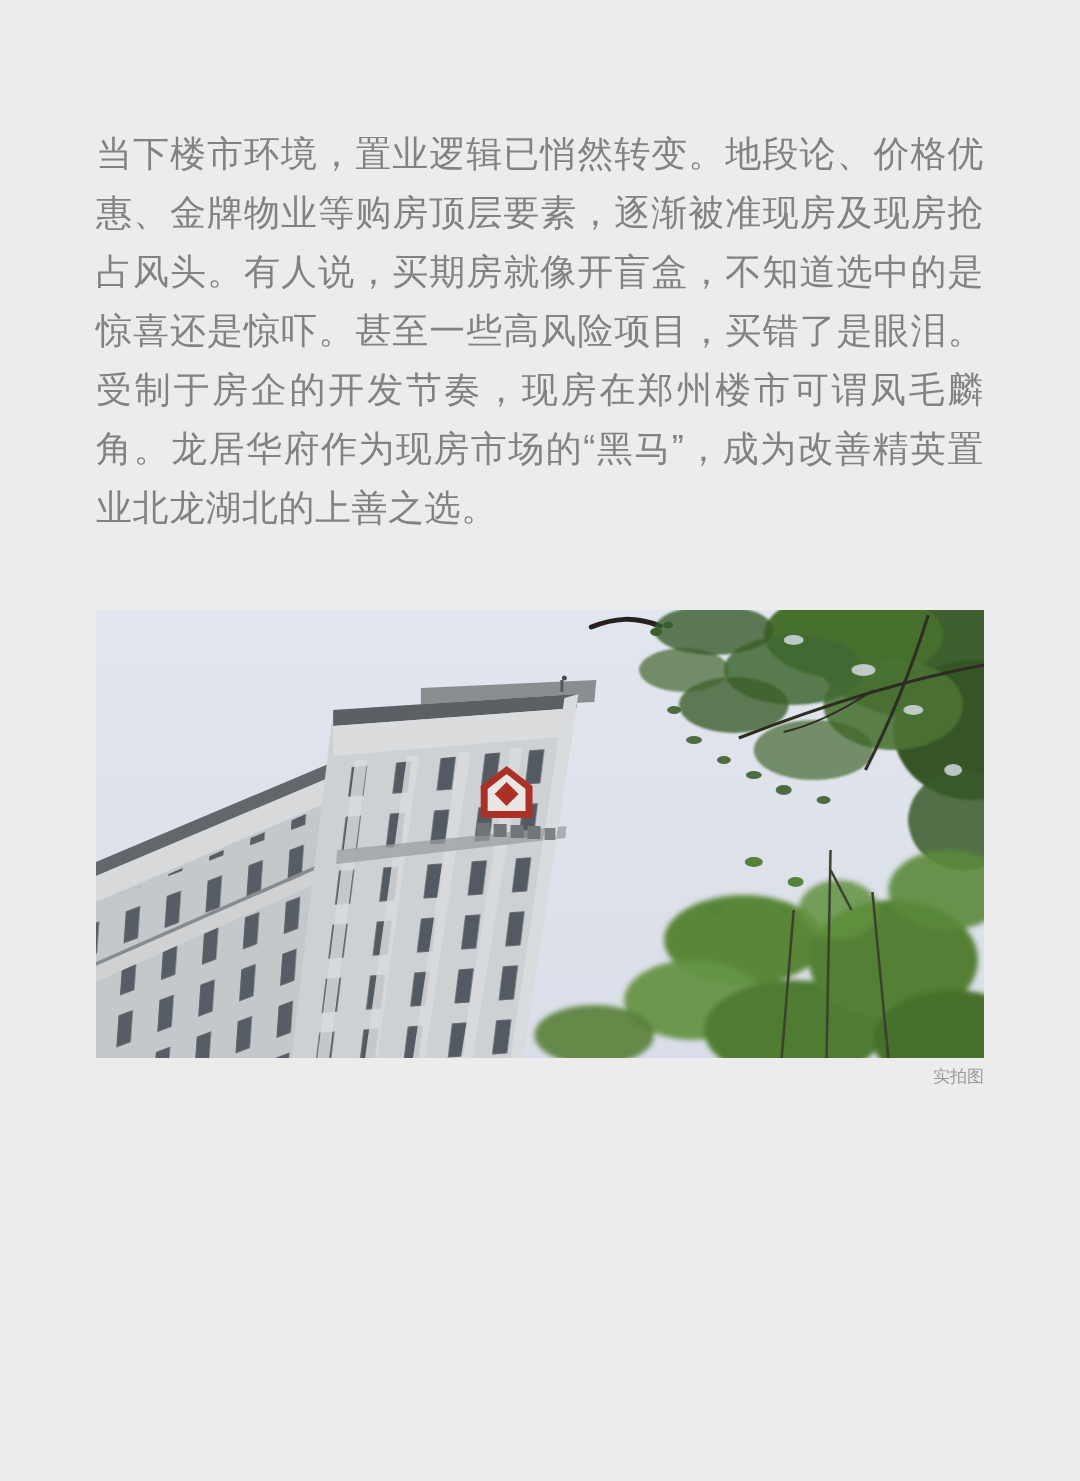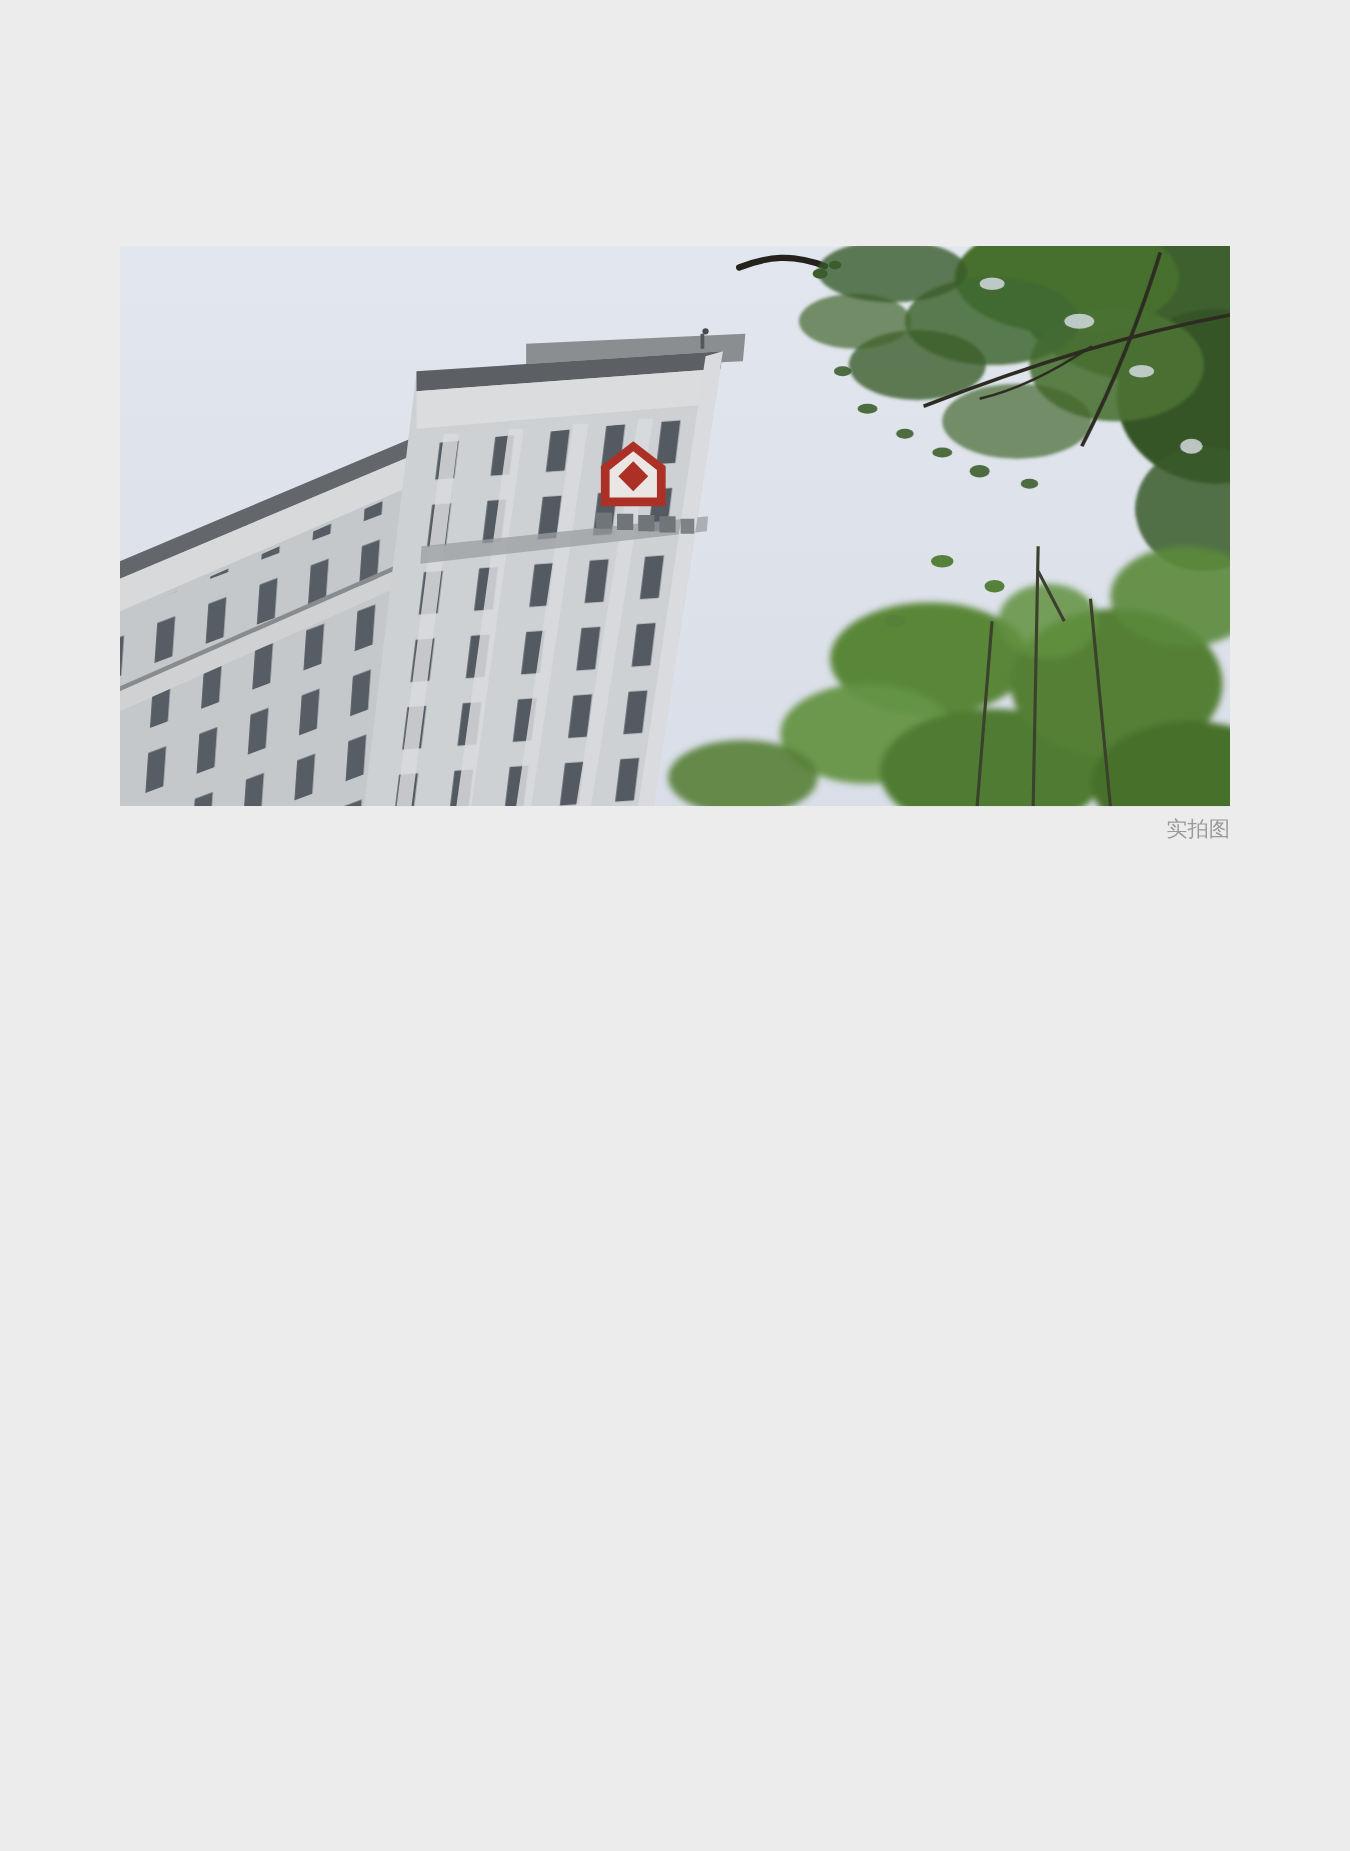--- a/index.html
+++ b/index.html
@@ -55,20 +55,21 @@
     color:#9b9b9b;
     text-align:right;
   }
 </style>
 </head>
 <body>
 
 <div class="page">
   <div class="article">
 
+    <p class="para">当下楼市环境，置业逻辑已悄然转变。地段论、价格优惠、金牌物业等购房顶层要素，逐渐被准现房及现房抢占风头。有人说，买期房就像开盲盒，不知道选中的是惊喜还是惊吓。甚至一些高风险项目，买错了是眼泪。受制于房企的开发节奏，现房在郑州楼市可谓凤毛麟角。龙居华府作为现房市场的“黑马”，成为改善精英置业北龙湖北的上善之选。</p>
 
 
     <figure class="photo-block" style="margin-left:auto;margin-right:auto;">
       <div class="photo-frame">
 
         <svg viewBox="0 0 891 448" width="888" height="448" preserveAspectRatio="none">
           <defs>
             <linearGradient id="sky" x1="0" y1="0" x2="0" y2="1">
               <stop offset="0" stop-color="#e2e6ee"></stop>
               <stop offset="1" stop-color="#d9dee8"></stop>

